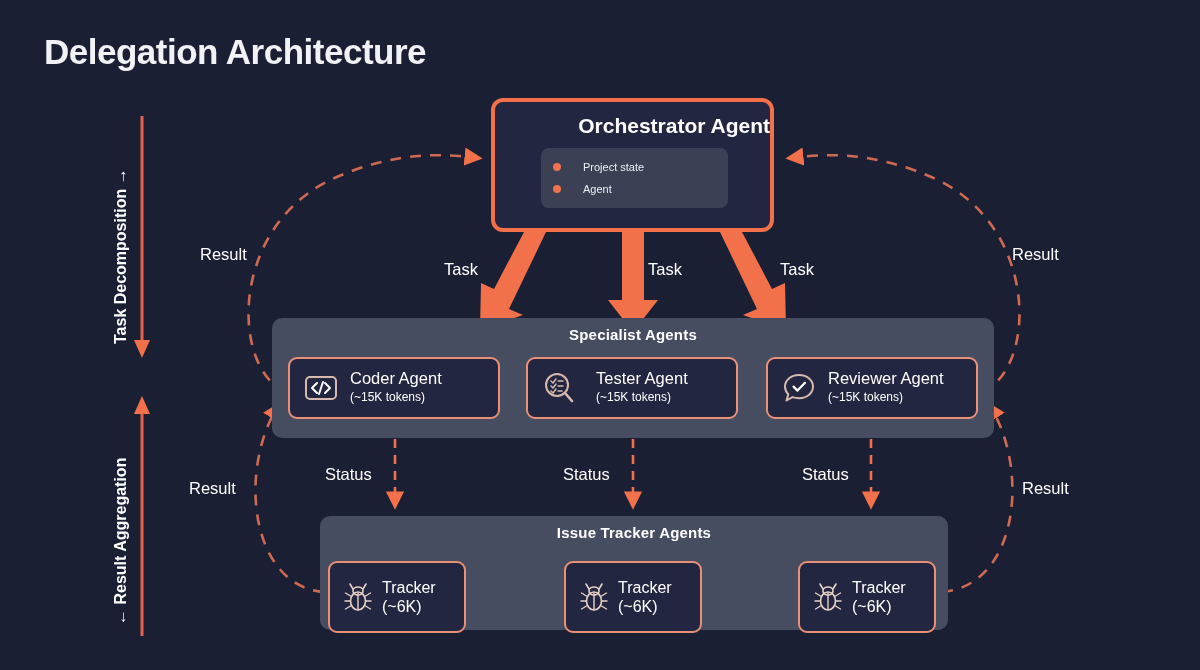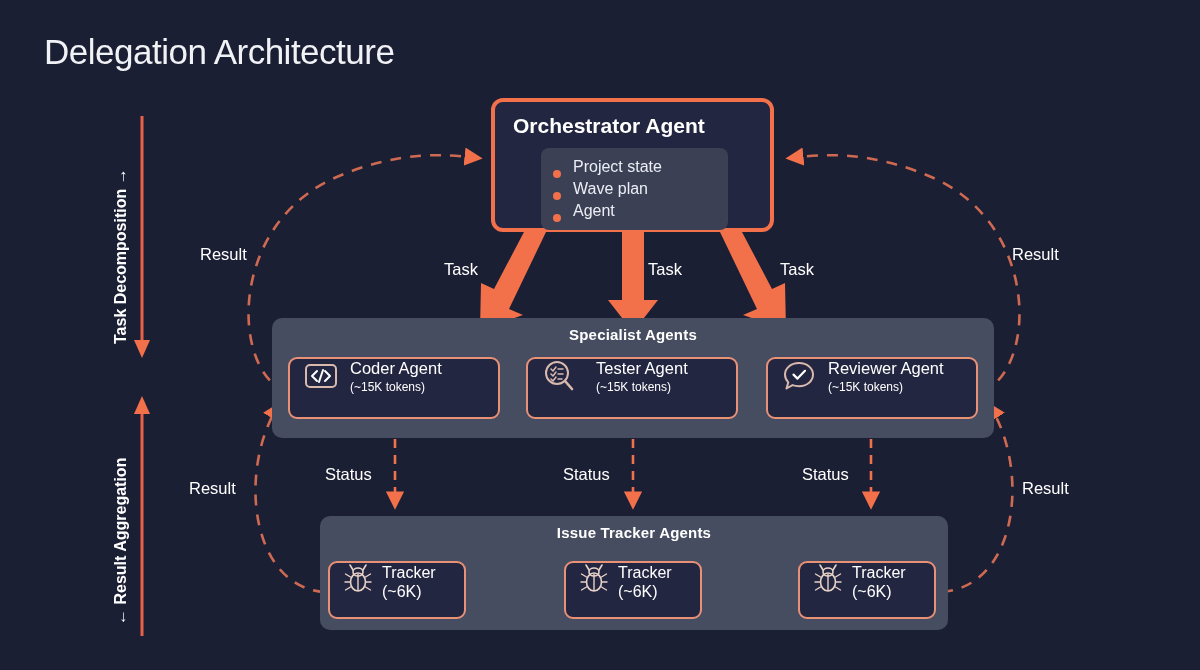--- a/index.html
+++ b/index.html
@@ -9,21 +9,21 @@
     font-family:"Liberation Sans", sans-serif;
     overflow:hidden;
     position:relative;
     color:#ffffff;
   }
   #stage{position:absolute;left:0;top:0;width:1200px;height:670px;}
 
   
   .title{
     position:absolute;left:44px;top:32px;
-    font-size:35px;font-weight:normal;letter-spacing:-0.5px;
+    font-size:35px;font-weight:bold;letter-spacing:-0.5px;
     color:#f1f2f6;
   }
 
   
   svg.layer{position:absolute;left:0;top:0;width:1200px;height:670px;pointer-events:none;}
 
   
   .axis-label{
     position:absolute;
     color:#ffffff;font-weight:bold;font-size:16px;
@@ -40,67 +40,67 @@
   }
 
   
   .orchestrator{
     position:absolute;left:491px;top:98px;width:283px;height:134px;
     border:4px solid #f2714a;border-radius:12px;
     background:#222641;
     box-sizing:border-box;
   }
   .orchestrator .o-title{
-    text-align:left;font-size:21px;font-weight:bold;color:#ffffff;
+    text-align:right;font-size:21px;font-weight:bold;color:#ffffff;
     margin-top:12px;
     margin-left:18px;
   }
   .o-list{
     margin:10px 42px 0 46px;
     background:#3b4055;
     border-radius:8px;
     padding:8px 10px 8px 12px;
   }
   .o-list .li{
-    display:flex;align-items:flex-end;gap:12px;
-    font-size:16px;color:#eceef5;line-height:22px;
+    display:flex;align-items:center;gap:22px;
+    font-size:11px;color:#eceef5;line-height:22px;
   }
   .dot{width:8px;height:8px;border-radius:50%;background:#f2714a;flex:none;}
 
   
   .panel{
     position:absolute;background:#474d60;border-radius:10px;
   }
   .panel .p-title{
     text-align:center;font-size:15px;font-weight:bold;color:#ffffff;
     margin-top:8px;letter-spacing:0.2px;
   }
   #specialists{left:272px;top:318px;width:722px;height:120px;}
   #trackers{left:320px;top:516px;width:628px;height:114px;}
 
   
   .card{
     position:absolute;
     border:2px solid #e89176;border-radius:9px;
     background:#222641;
     box-sizing:border-box;
-    display:flex;align-items:flex-start;
+    display:flex;align-items:center;
   }
   .card .ic{flex:none;display:flex;align-items:center;justify-content:center;}
   .card .txt{color:#ffffff;line-height:19px;}
   .card .l1{font-size:16.5px;}
   .card .l2{font-size:12px;}
 
   .spec-card{width:212px;height:62px;top:357px;}
   .spec-card .ic{width:34px;height:34px;margin-left:14px;margin-right:12px;}
   #card-coder{left:288px;}
   #card-tester{left:526px;gap:8px;}
   #card-reviewer{left:766px;}
 
-  .track-card{width:138px;height:58px;top:561px;}
+  .track-card{width:138px;height:72px;top:561px;}
   .track-card .ic{width:28px;height:30px;margin-left:14px;margin-right:10px;}
   .track-card .l1,.track-card .l2{font-size:16px;}
   #card-track-1{left:328px;}
   #card-track-2{left:564px;}
   #card-track-3{left:798px;}
 
   
   .edge-label{
     position:absolute;color:#ffffff;font-size:16.5px;white-space:nowrap;
   }
@@ -174,24 +174,20 @@
 
   <div class="orchestrator">
     <div class="o-title">Orchestrator Agent</div>
     <div class="o-list">
       <div class="li">
         <span class="dot"></span>
         <span>Project state</span>
       </div>
       <div class="li">
         <span class="dot"></span>
-        <span>Wave plan</span>
-      </div>
-      <div class="li">
-        <span class="dot"></span>
         <span>Agent</span>
       </div>
     </div>
   </div>
 
   <div class="panel" id="specialists">
     <div class="p-title">Specialist Agents</div>
   </div>
 
   <div class="card spec-card" id="card-coder">

